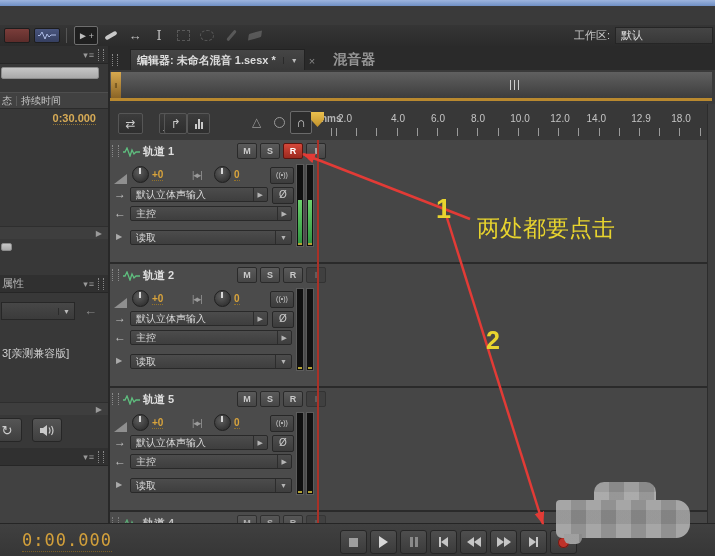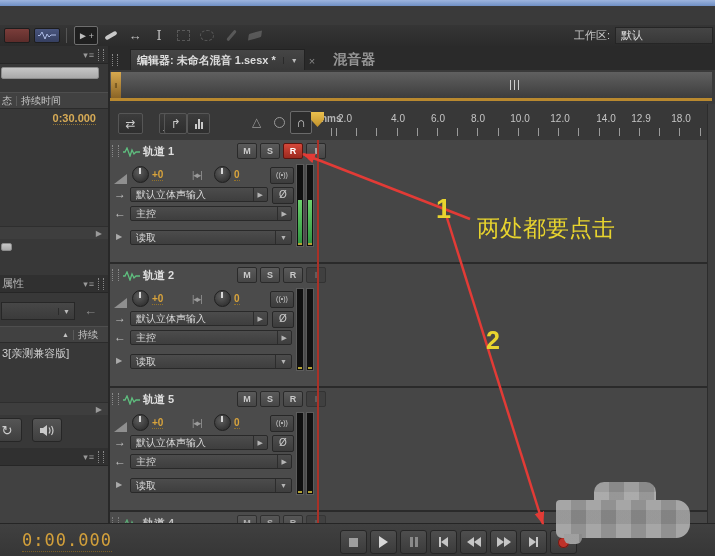--- a/index.html
+++ b/index.html
@@ -203,25 +203,20 @@
 
     <div class="phead" style="top:229px;">
       <span style="margin-left:2px;">属性</span>
       <span class="pmenu">▾≡</span>
       <span class="vgrip"></span>
     </div>
     <div class="mini-dd" style="left:1px;top:256px;width:72px;">
       <span class="arr">▼</span>
     </div>
     <div class="abs" style="left:84px;top:257px;color:#8d8d8d;font-size:13px;">←</div>
-    <div class="colhead" style="top:280px;">
-      <span style="margin-left:62px;font-size:7px;">▲</span>
-      <span class="colsep"></span>
-      <span>持续</span>
-    </div>
     <div class="abs" style="left:2px;top:300px;font-size:11px;color:#cfcfcf;">3[亲测兼容版]</div>
     <div class="scrollrow" style="top:356px;">
       <span>▶</span>
     </div>
     <div class="side-btn" style="left:-8px;top:372px;">
       <span style="font-size:13px;">↻</span>
     </div>
     <div class="side-btn" style="left:32px;top:372px;">
       <svg width="16" height="13" viewBox="0 0 16 13">
         <polygon points="1,4 4,4 8,1 8,12 4,9 1,9" fill="#c9c9c9"></polygon>
@@ -278,21 +273,21 @@
   </div>
 
   <div id="ruler" class="abs">
     <span class="unit">hms</span>
     <span class="ticklabel" style="left:12px;">2.0</span>
     <span class="ticklabel" style="left:65px;">4.0</span>
     <span class="ticklabel" style="left:105px;">6.0</span>
     <span class="ticklabel" style="left:145px;">8.0</span>
     <span class="ticklabel" style="left:187px;">10.0</span>
     <span class="ticklabel" style="left:227px;">12.0</span>
-    <span class="ticklabel" style="left:273px;">14.0</span>
+    <span class="ticklabel" style="left:258px;text-align:right;">14.0</span>
     <span class="ticklabel" style="left:308px;">12.9</span>
     <span class="ticklabel" style="left:348px;">18.0</span>
     <div id="tickstrip"></div>
   </div>
   <div id="playhead" class="abs"></div>
 
   <div id="tracks" class="abs">
     <div id="thead-col"></div>
 
     <div class="track" style="top:0;">

